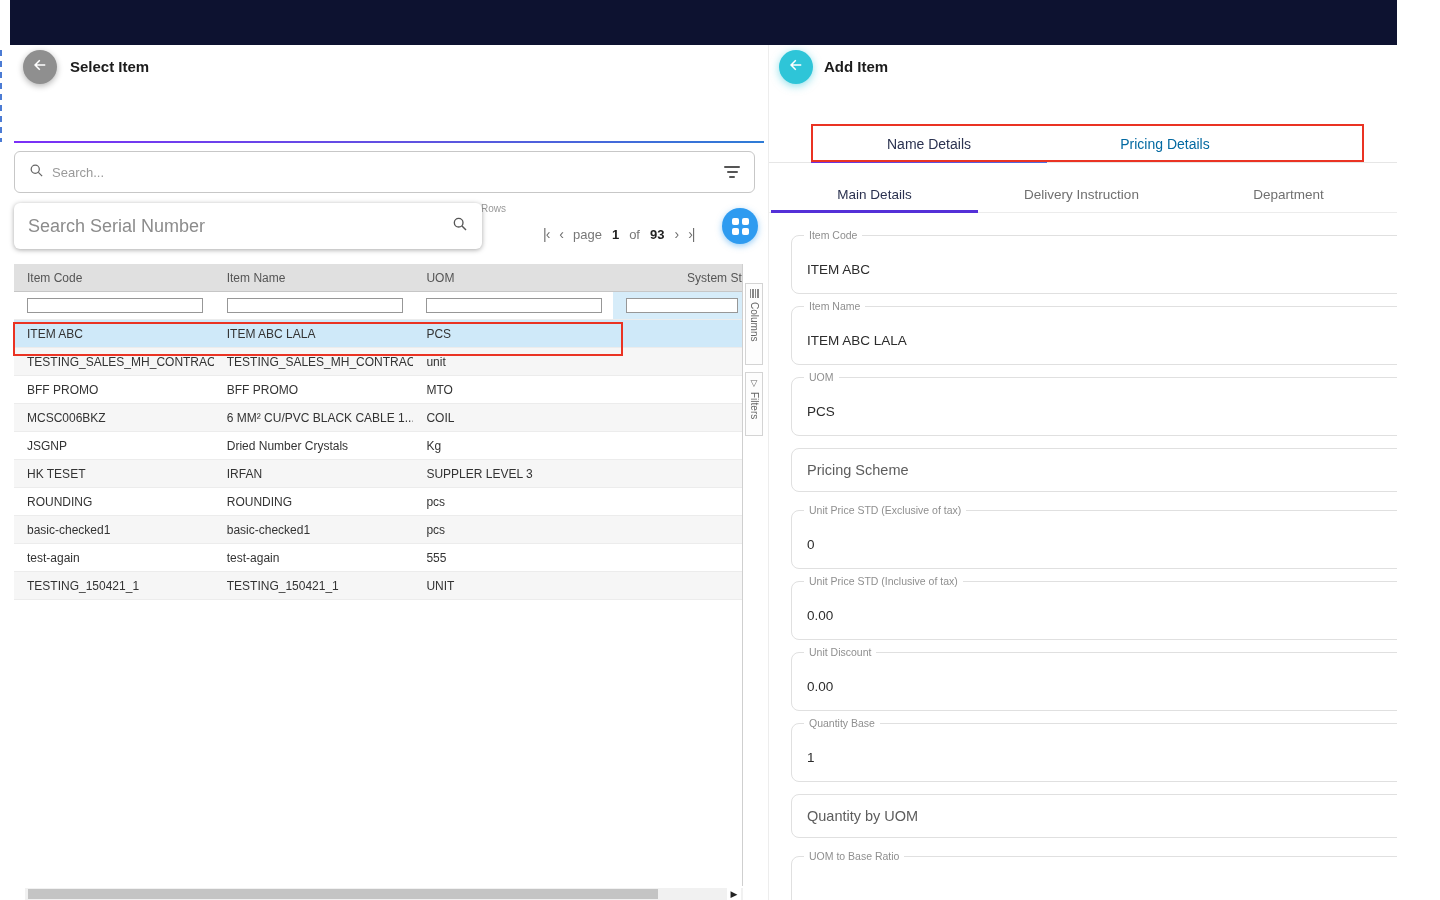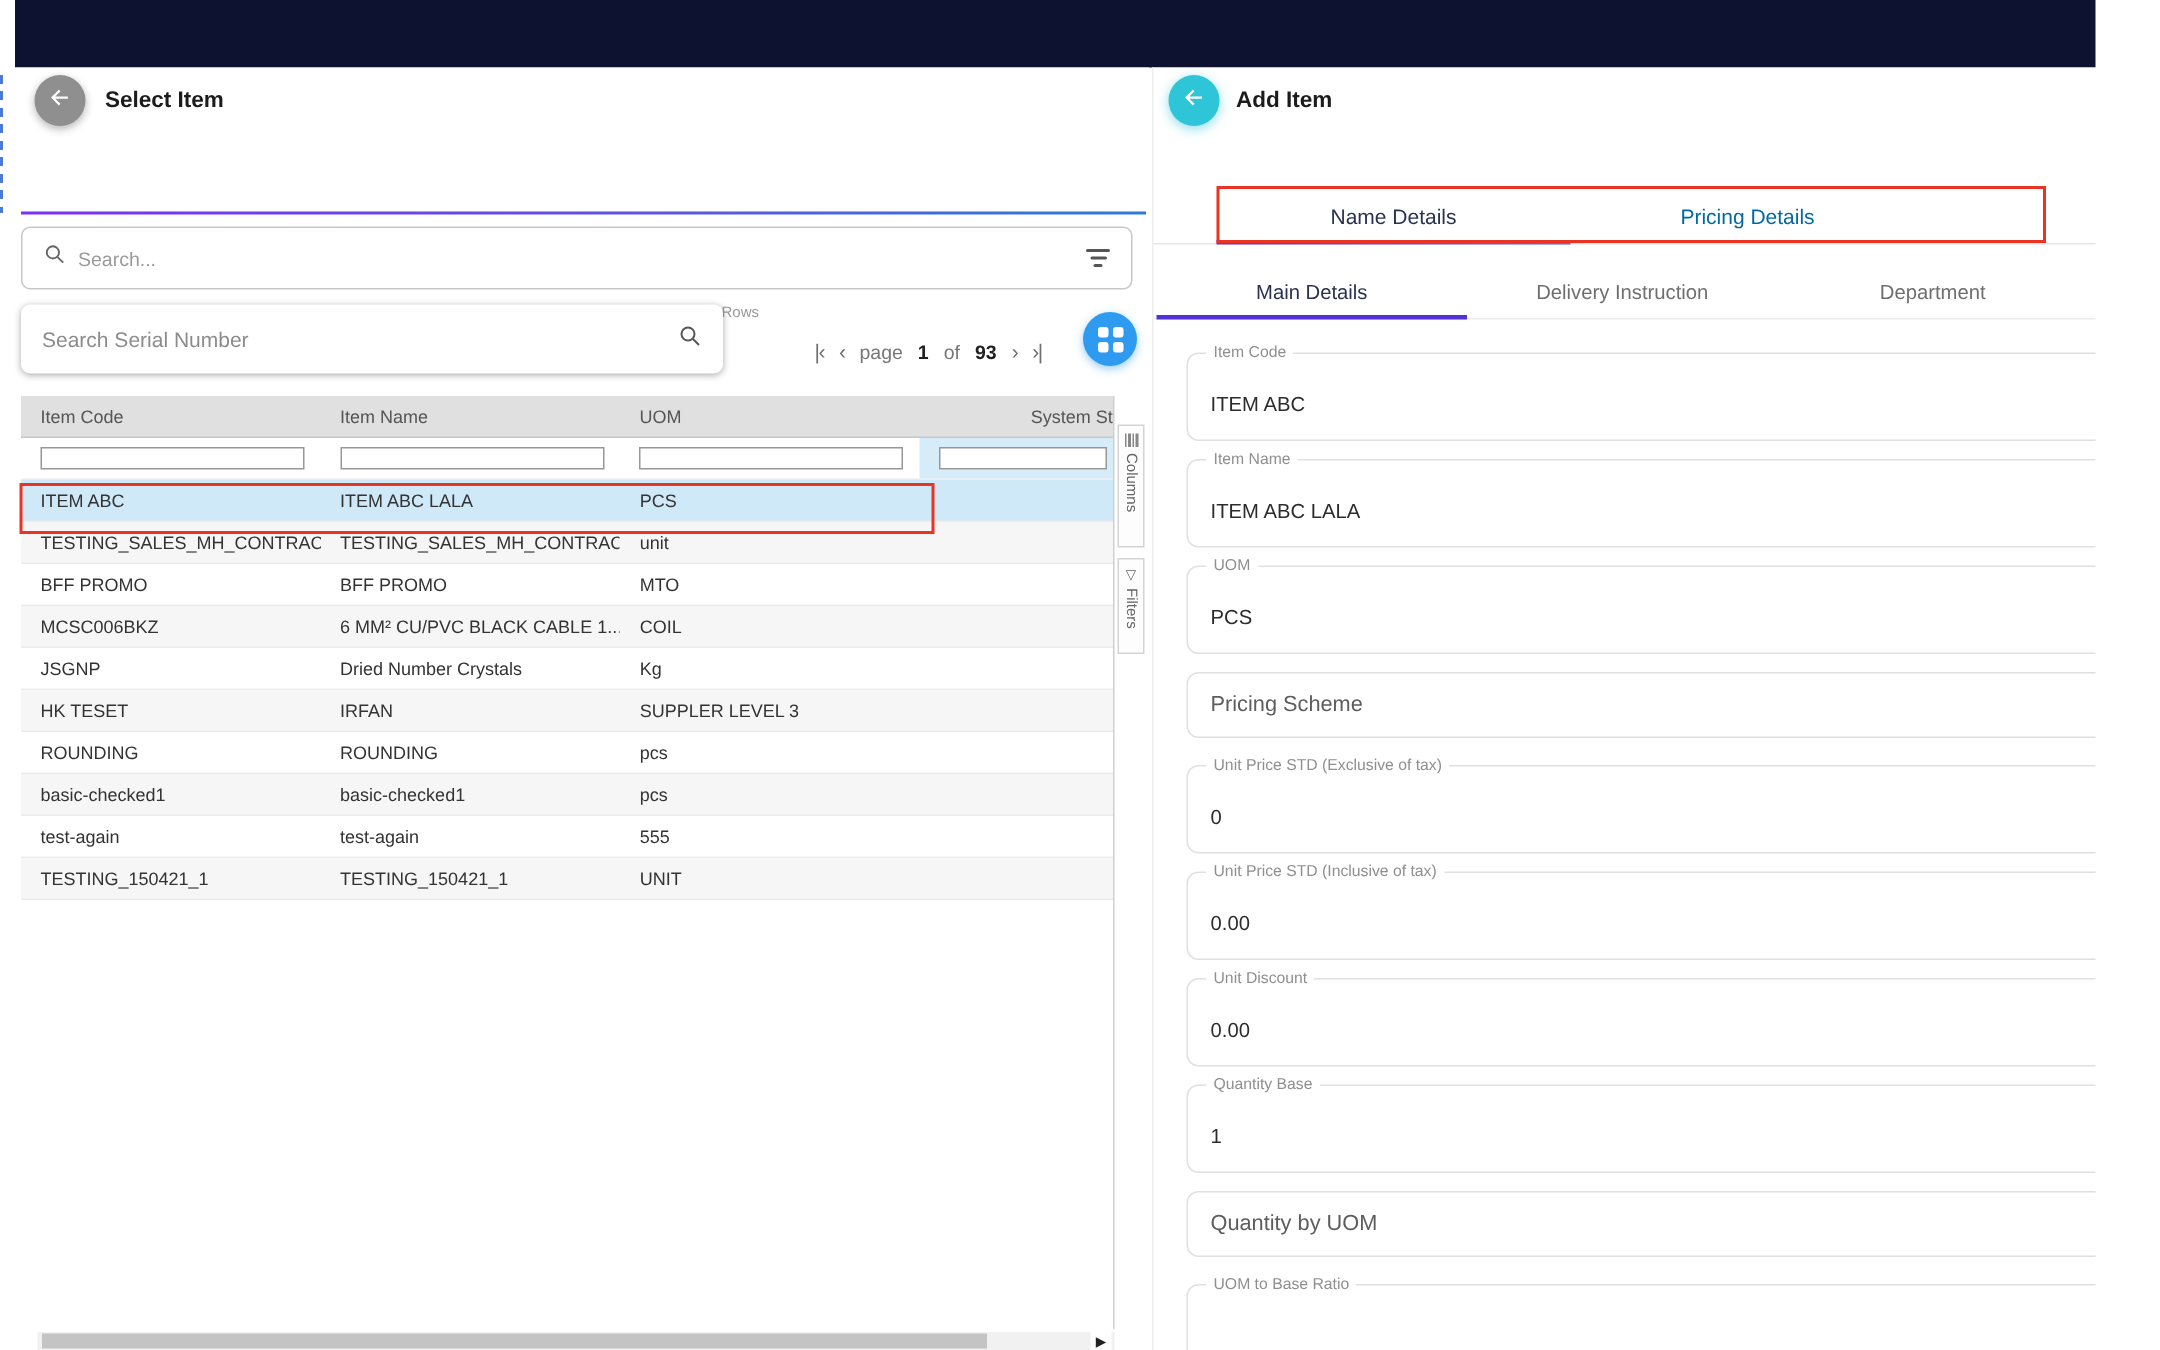--- a/index.html
+++ b/index.html
@@ -45,21 +45,21 @@
   .filter-list-icon { display:flex; flex-direction:column; gap:3px; align-items:center; cursor:pointer; }
   .filter-list-icon span { display:block; height:2px; background:#555; border-radius:1px; }
   .filter-list-icon span:nth-child(1){ width:16px; }
   .filter-list-icon span:nth-child(2){ width:11px; }
   .filter-list-icon span:nth-child(3){ width:6px; }
 
   
   .serial-card { position:absolute; top:158px; left:14px; width:468px; height:46px; background:#fff;
                  border-radius:6px; box-shadow:0 1px 5px rgba(0,0,0,.35); display:flex; align-items:center;
                  padding:0 14px; z-index:2; }
-  .serial-card input { flex:1; border:none; outline:none; font-size:14px; font-family:inherit; color:#333; }
+  .serial-card input { flex:1; border:none; outline:none; font-size:18px; font-family:inherit; color:#333; }
   .serial-card input::placeholder { color:#8c8c8c; }
 
   .rows-widget { position:absolute; left:481px; top:158px; width:56px; }
   .rows-label { font-size:10px; color:#999; }
   .rows-value { display:flex; align-items:flex-start; justify-content:space-between;
                 border-bottom:1px solid #22c55e; padding:5px 2px 6px 4px; cursor:pointer;margin-top:43px; }
   .rows-value .val { font-size:13px; color:#333; }
   .rows-value .caret { font-size:9px; color:#555; }
 
   .pagination { position:absolute; left:543px; top:181px; display:flex; align-items:center; gap:10px;

